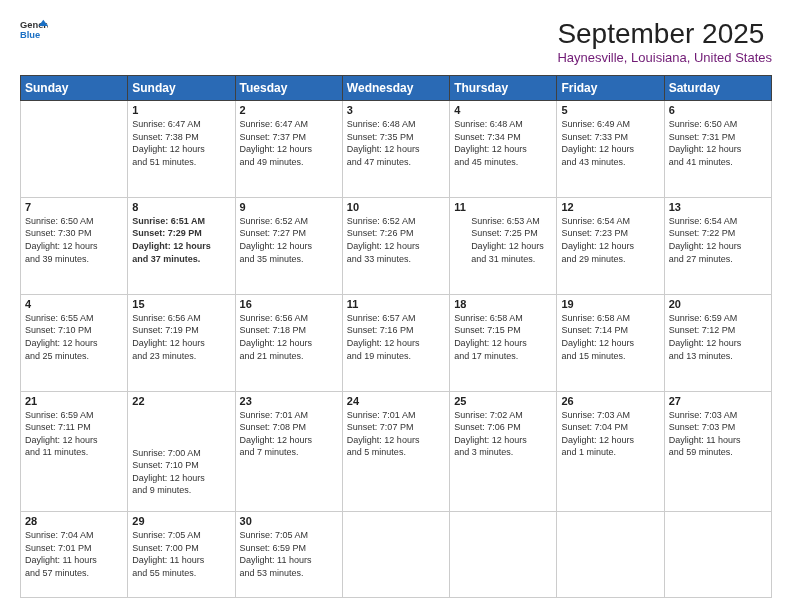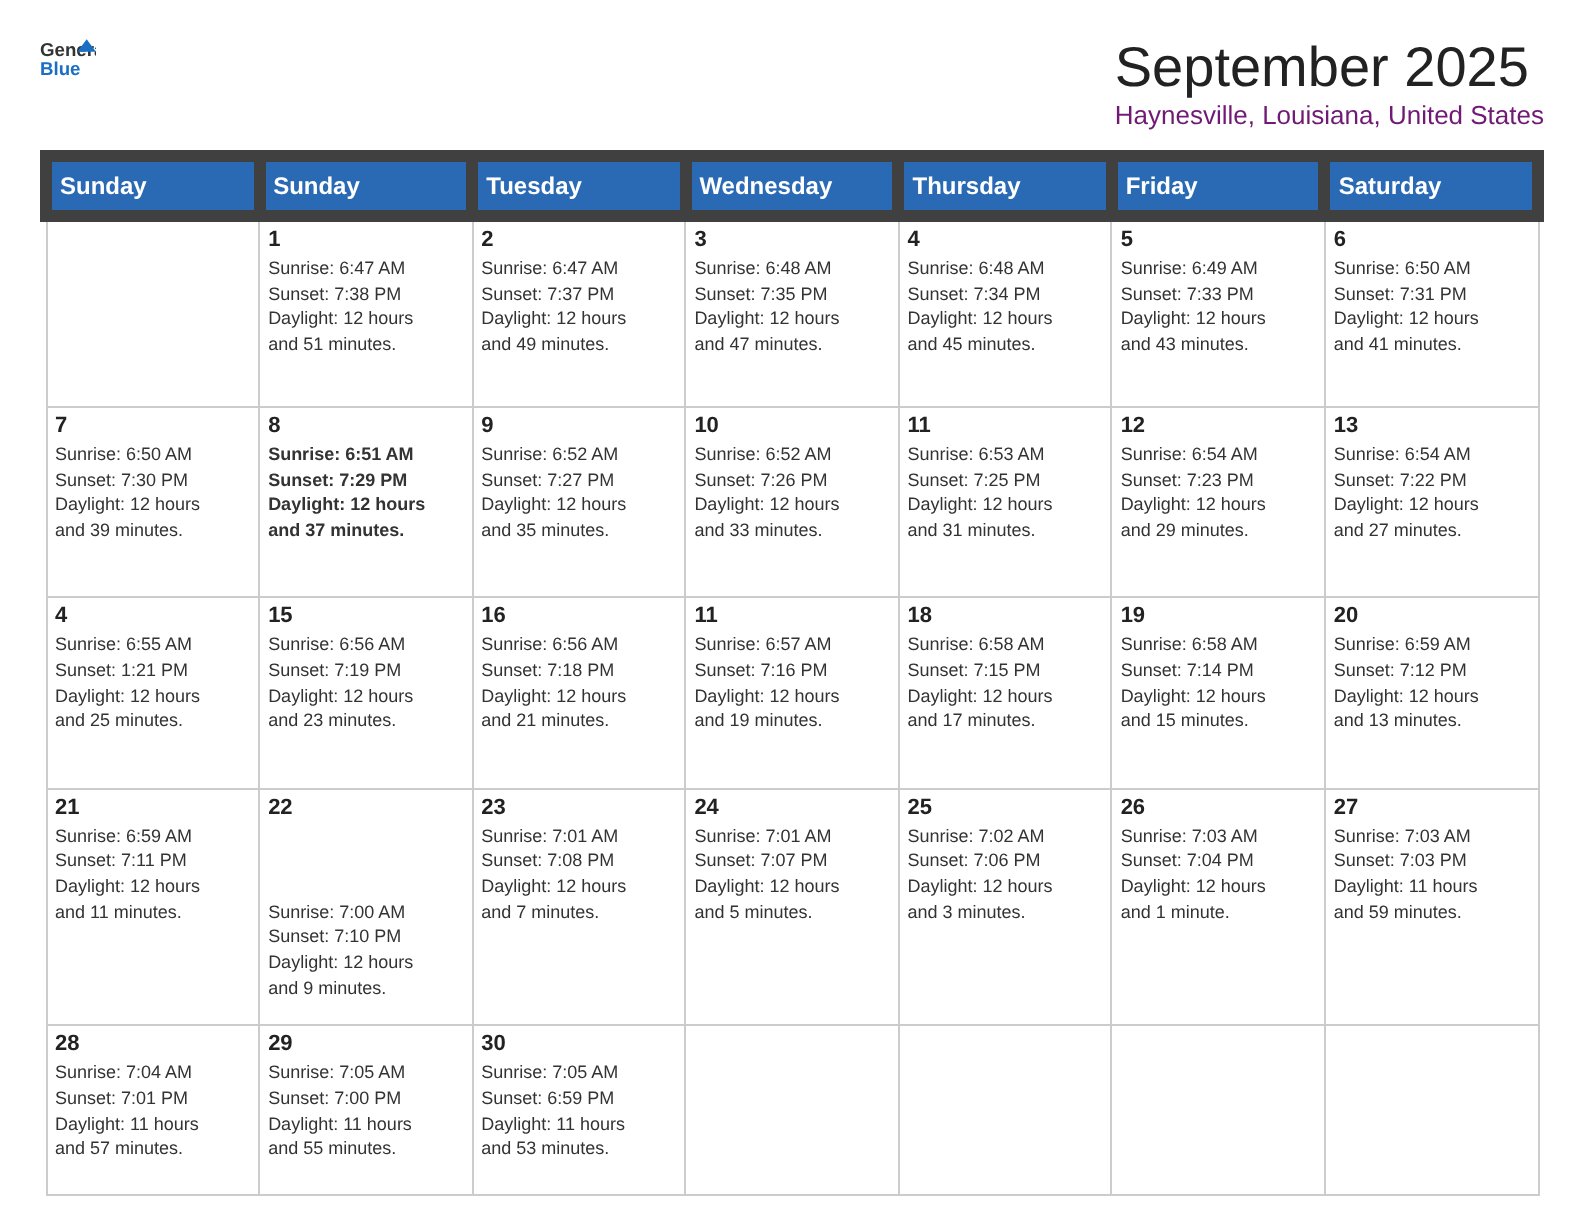--- a/index.html
+++ b/index.html
@@ -50,21 +50,21 @@
       width: 100%;
       table-layout: fixed;
     }
     .calendar th {
       background: #2a6ab5;
       color: #fff;
       font-size: 12px;
       font-weight: bold;
       padding: 5px 4px;
       text-align: left;
-      border: 6px solid #404040;
+      border: 1px solid #404040;
     }
     .calendar td {
       border: 1px solid #ccc;
       vertical-align: top;
       padding: 3px 4px;
       font-size: 9.5px;
       color: #222;
       height: 88px;
     }
     .day-num {
@@ -182,21 +182,21 @@
           </td>
           <td>
             <span class="day-num">10</span>
             <div class="cell-text" style="white-space: pre-line;">Sunrise: 6:52 AM
 Sunset: 7:26 PM
 Daylight: 12 hours
 and 33 minutes.</div>
           </td>
           <td>
             <span class="day-num">11</span>
-            <div class="cell-text" style="white-space: pre-line;">Sunrise: 6:53 AM
+            <div class="cell-text" style="white-space: pre-line; margin-left: 17px;">Sunrise: 6:53 AM
 Sunset: 7:25 PM
 Daylight: 12 hours
 and 31 minutes.</div>
           </td>
           <td>
             <span class="day-num">12</span>
             <div class="cell-text" style="white-space: pre-line;">Sunrise: 6:54 AM
 Sunset: 7:23 PM
 Daylight: 12 hours
 and 29 minutes.</div>
@@ -206,21 +206,21 @@
             <div class="cell-text" style="white-space: pre-line;">Sunrise: 6:54 AM
 Sunset: 7:22 PM
 Daylight: 12 hours
 and 27 minutes.</div>
           </td>
         </tr>
         <tr>
           <td>
             <span class="day-num">4</span>
             <div class="cell-text" style="white-space: pre-line;">Sunrise: 6:55 AM
-Sunset: 1:21 PM
+Sunset: 7:10 PM
 Daylight: 12 hours
 and 25 minutes.</div>
           </td>
           <td>
             <span class="day-num">15</span>
             <div class="cell-text" style="white-space: pre-line;">Sunrise: 6:56 AM
 Sunset: 7:19 PM
 Daylight: 12 hours
 and 23 minutes.</div>
           </td>

